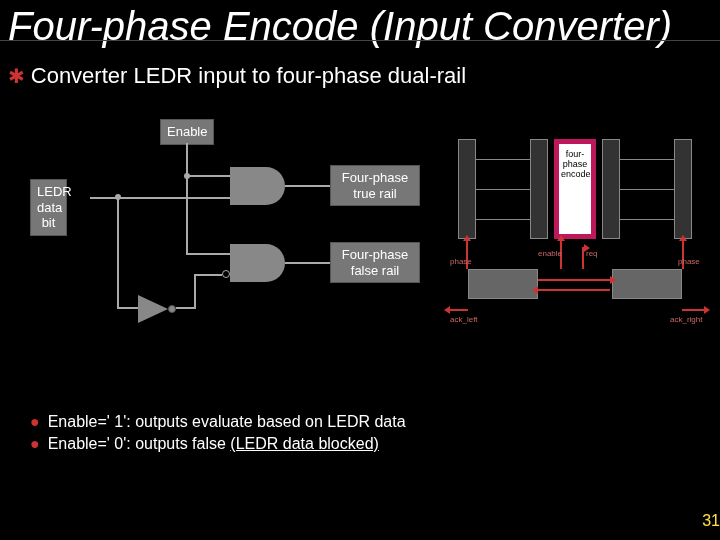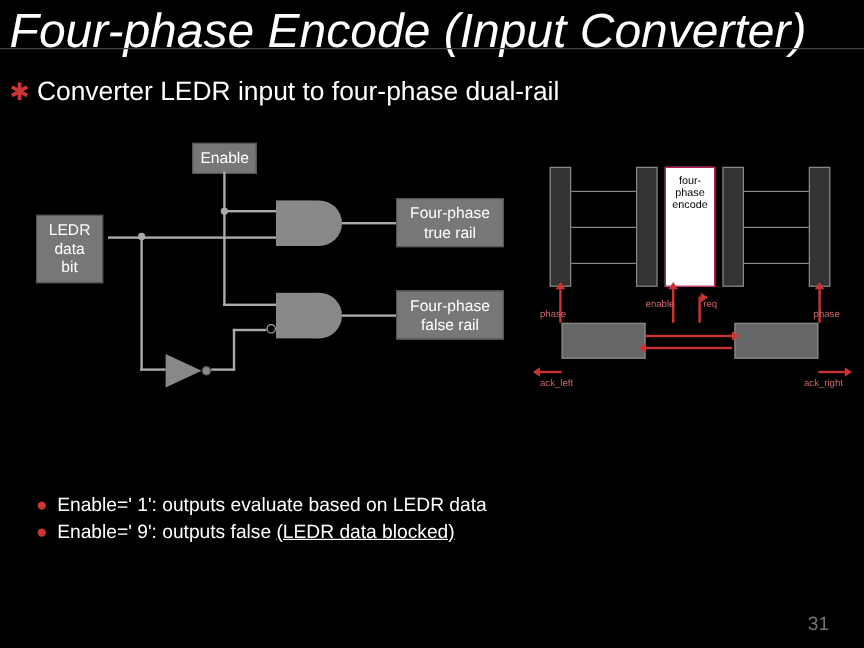--- a/index.html
+++ b/index.html
@@ -125,21 +125,21 @@
     position: absolute;
     border: 1px solid #888;
     background: #333;
   }
   .vblock { width: 18px; height: 100px; }
   .whiteblock {
     position: absolute;
     background: #fff;
     color: #000;
     font-size: 9px;
-    border: 1px solid #be185d;
+    border: 5px solid #be185d;
     text-align: center;
     padding: 6px 2px;
     line-height: 1.1;
   }
   .cblock {
     position: absolute;
     background: #666;
     border: 1px solid #888;
     width: 70px;
     height: 30px;
@@ -192,22 +192,22 @@
     margin-right: 8px;
   }
   .btext {
     font-size: 16px;
     color: #fff;
   }
   .underlined { text-decoration: underline; }
   .pagenum {
     position: absolute;
     bottom: 10px;
-    right: 29px;
-    color: #737373;
+    right: 0;
+    color: #fde047;
     font-size: 16px;
   }
   .white-underline {
     position: absolute;
     left: 0;
     top: 40px;
     width: 720px;
     height: 1px;
     background: #444;
   }
@@ -220,21 +220,21 @@
 
 <div class="subtitle-row">
   <span class="star-bullet">✱</span>
   <span class="subtitle">Converter LEDR input to four-phase dual-rail</span>
 </div>
 
 <div class="diagram-area">
 
   <div class="circuit">
 
-    <div class="dbox" style="left:0;top:60px;width:56px">LEDR<br>data bit</div>
+    <div class="dbox" style="left:0;top:60px;width:37px">LEDR<br>data bit</div>
 
     <div class="dbox" style="left:130px;top:0;width:54px">Enable</div>
 
     <div class="dbox" style="left:300px;top:46px;width:90px">Four-phase<br>true rail</div>
 
     <div class="dbox" style="left:300px;top:123px;width:90px">Four-phase<br>false rail</div>
 
     <div class="and-gate" style="left:200px;top:48px">
       <div class="body"></div>
         <div class="curve"></div>
@@ -319,18 +319,18 @@
 <div class="bullets">
   <div class="bullet-row">
     <span class="disc">●</span>
     <span class="btext">
       <span>Enable=' 1': </span><span>outputs evaluate based on LEDR data</span>
     </span>
   </div>
   <div class="bullet-row">
     <span class="disc">●</span>
     <span class="btext">
-      <span>Enable=' 9': </span><span>outputs false </span><span class="underlined">(LEDR data blocked)</span>
+      <span>Enable=' 0': </span><span>outputs false </span><span class="underlined">(LEDR data blocked)</span>
     </span>
   </div>
 </div>
 
 <div class="pagenum">31</div>
 
 </body></html>

